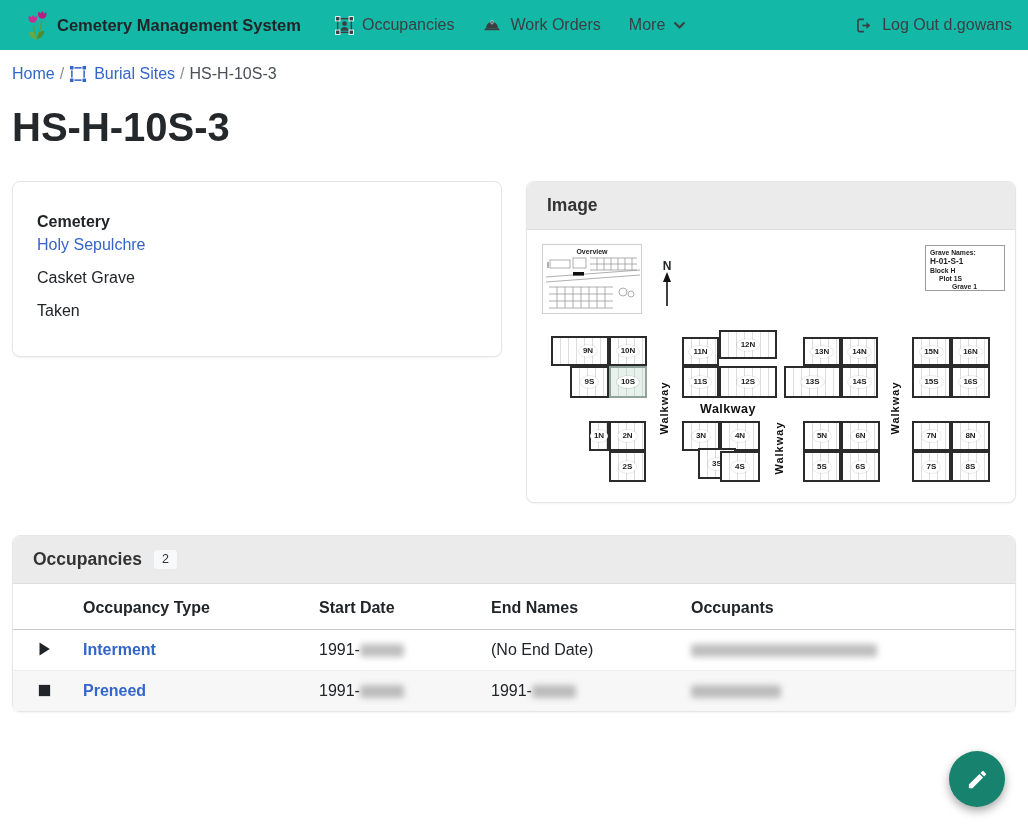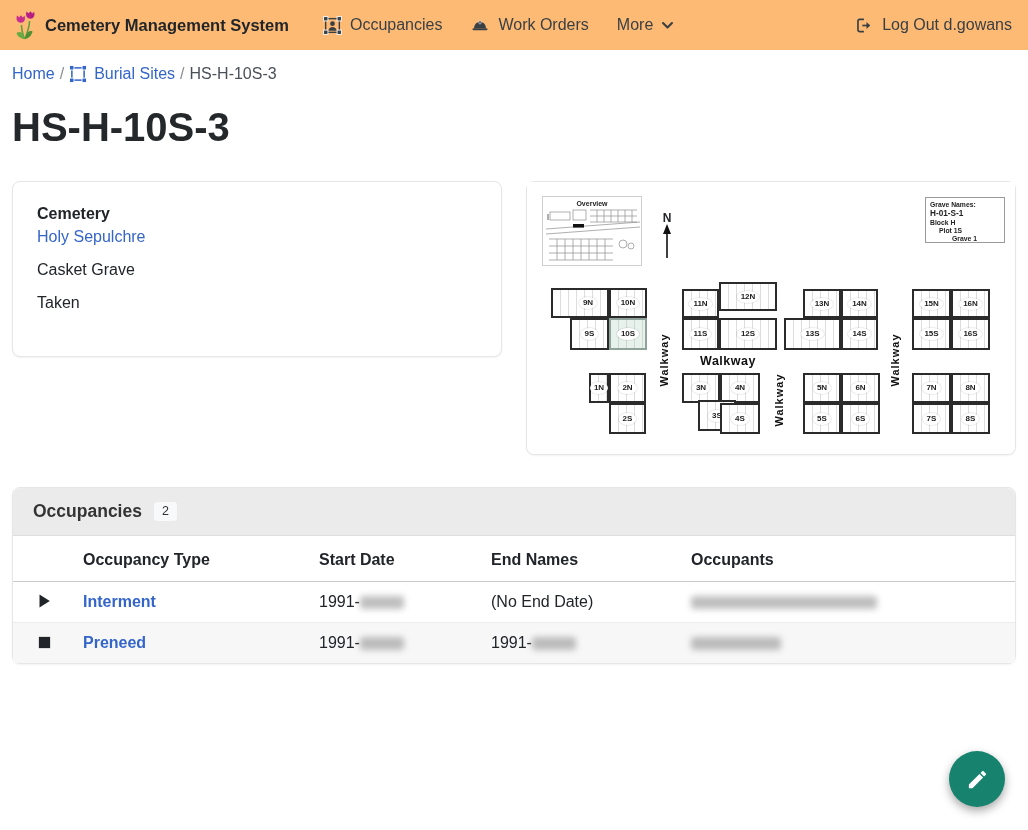--- a/index.html
+++ b/index.html
@@ -3,36 +3,36 @@
 <meta charset="utf-8">
 <style>
   * { box-sizing: border-box; }
   html,body { margin:0; padding:0; }
   body {
     width:1028px; height:830px; position:relative; overflow:hidden;
     background:#ffffff; color:#212529;
     font-family:"Liberation Sans", sans-serif;
   }
   
-  .navbar { height:50px; background:#fdba74; display:flex; align-items:center; padding:0 16px 0 12px; }
+  .navbar { height:50px; background:#14b8a6; display:flex; align-items:center; padding:0 16px 0 24px; }
   .brand { display:flex; align-items:center; gap:9px; font-weight:bold; font-size:16.5px; color:#212529; margin-right:34px; cursor:pointer; }
   .nav-item { display:flex; align-items:center; gap:8px; font-size:16px; color:#3a3f44; margin-right:28px; cursor:pointer; white-space:nowrap; }
   .nav-right { margin-left:auto; display:flex; align-items:center; gap:9px; font-size:16px; color:#3a3f44; cursor:pointer; }
   .icon-svg { display:block; flex:none; }
   
   .breadcrumb { display:flex; align-items:center; gap:5px; padding:15px 12px 0 12px; font-size:16px; }
   .crumb-link { color:#3465c9; display:flex; align-items:center; gap:7px; cursor:pointer; text-decoration:none; }
   .crumb-sep { color:#8a8f94; }
   .crumb-current { color:#495057; }
   
   .page-title { margin:20px 12px 0 12px; font-size:40px; line-height:48px; font-weight:bold; color:#25282b; }
   
   .cards-row { display:flex; gap:24px; margin:30px 12px 0 12px; align-items:flex-start; }
   .card { background:#fff; border:1px solid #e6e6e6; border-radius:8px; box-shadow:0 1px 2px rgba(0,0,0,.05); }
-  .details-card { width:490px; height:176px; padding:20px 24px; }
+  .details-card { width:490px; height:176px; padding:28px 24px; }
   .field { margin-bottom:9px; }
   .field-label { font-weight:bold; font-size:16px; line-height:23px; color:#212529; }
   .field-value { font-size:16px; line-height:24px; color:#212529; }
   .link { color:#3465c9; cursor:pointer; text-decoration:none; }
   
   .image-card { width:490px; }
   .card-header { background:#ebebeb; border-bottom:1px solid #dedede; border-radius:8px 8px 0 0;
                  padding:13px 20px; font-size:17.5px; font-weight:bold; color:#333; }
   .image-body { position:relative; width:488px; height:272px; background:#fff; border-radius:0 0 8px 8px; overflow:hidden; }
   .ov-box { position:absolute; left:15px; top:14px; width:100px; height:70px; border:1px solid #cfcfcf; background:#fff; }
@@ -162,20 +162,21 @@
     </div>
     <div class="field">
       <div class="field-value">Casket Grave</div>
     </div>
     <div class="field">
       <div class="field-value">Taken</div>
     </div>
   </div>
 
   <div class="card image-card">
+    <div class="card-header">Image</div>
     <div class="image-body">
 
       <div class="ov-box">
         <span class="ov-label">Overview</span>
         <svg class="ov-sketch" width="96" height="56" viewBox="0 0 96 56">
           <g stroke="#8d8d8d" stroke-width="0.7" fill="none">
             <rect x="5" y="4" width="20" height="8"></rect>
             <rect x="28" y="2" width="13" height="10"></rect>
             <path d="M45 2 H92 M45 8 H92 M45 14 H92"></path>
             <path d="M52 2 V14 M59 2 V14 M66 2 V14 M73 2 V14 M80 2 V14 M87 2 V14"></path>

